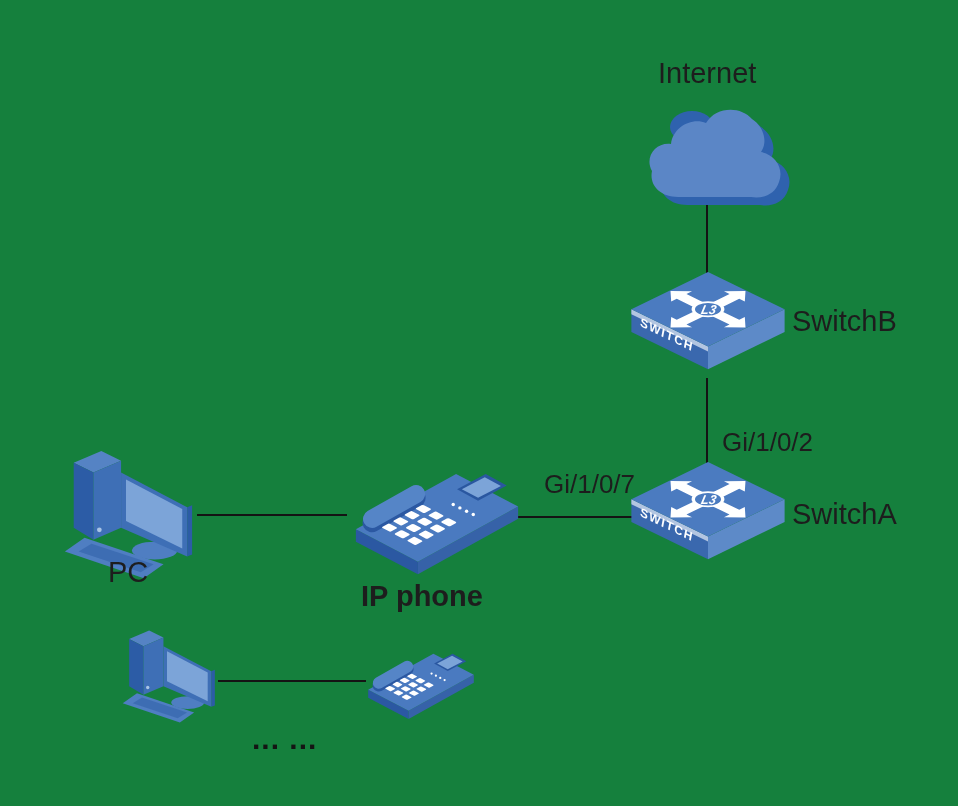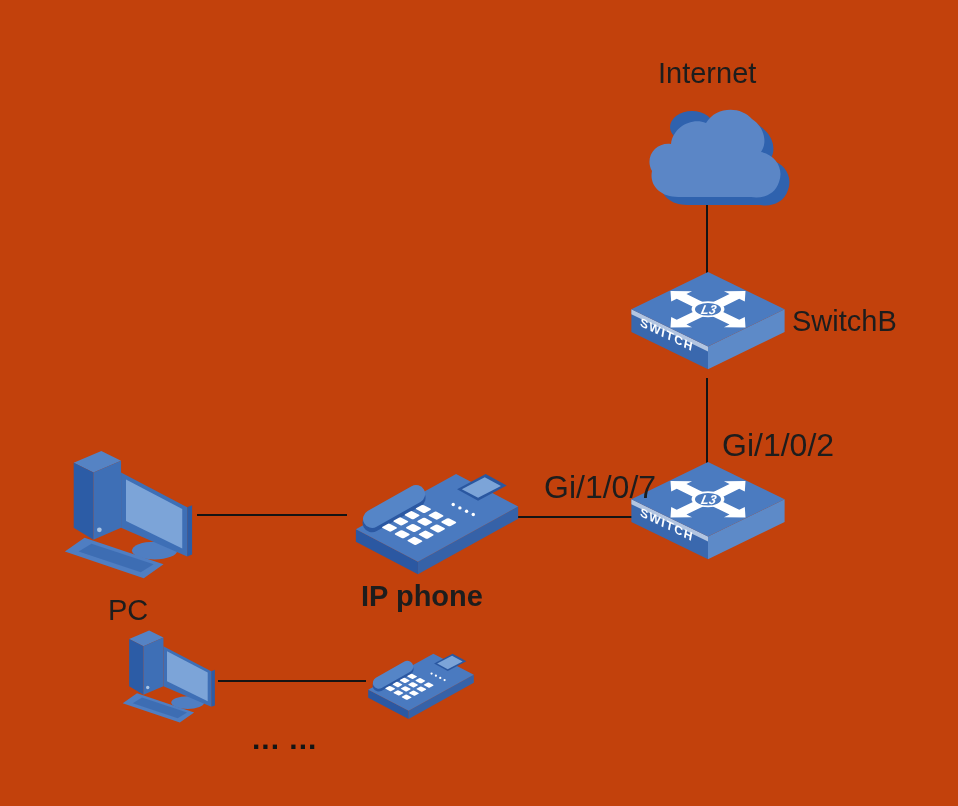--- a/index.html
+++ b/index.html
@@ -4,32 +4,32 @@
 <style>
   html,body{margin:0;padding:0;}
   body{
     font-family:"Liberation Sans",sans-serif;
     background:#e9e9e9;
   }
   #canvas{
     position:relative;
     width:958px;
     height:806px;
-    background:#c2410c;
+    background:#15803d;
     overflow:hidden;
   }
   .label{
     position:absolute;
     font-size:29px;
     color:#1d1d1d;
     white-space:nowrap;
     line-height:1.1;
   }
   .port-label{
-    font-size:32px;
+    font-size:26px;
   }
   .ellipsis{
     font-size:30px;
     font-weight:700;
     letter-spacing:1px;
     color:#141414;
   }
   .line{
     position:absolute;
     background:#141414;
@@ -128,32 +128,33 @@
   <svg class="icon" style="left:628px; top:270px;" width="160" height="110">
       <use href="#sym-switch"></use>
     </svg>
   <div class="label" style="left:792px; top:306px;">SwitchB</div>
 
   <div class="label port-label" style="left:722px; top:428px;">Gi/1/0/2</div>
 
   <svg class="icon" style="left:628px; top:460px;" width="160" height="110">
       <use href="#sym-switch"></use>
     </svg>
+  <div class="label" style="left:792px; top:499px;">SwitchA</div>
 
   <div class="label port-label" style="left:544px; top:470px;">Gi/1/0/7</div>
 
   <svg class="icon" style="left:342px; top:453px;" width="190" height="126">
       <use href="#sym-phone"></use>
     </svg>
   <div class="label" style="left:361px; top:581px;font-weight:bold;">IP phone</div>
 
   <svg class="icon" style="left:52px; top:448px;" width="148" height="140">
       <use href="#sym-pc"></use>
     </svg>
-  <div class="label" style="left:108px; top:595px;">PC</div>
+  <div class="label" style="left:108px; top:557px;">PC</div>
 
   <svg class="icon" style="left:112px; top:629px;" width="110" height="100">
       <use href="#sym-pc"></use>
     </svg>
   <svg class="icon" style="left:362px; top:639px;" width="118" height="84">
       <use href="#sym-phone"></use>
     </svg>
 
   <div class="label ellipsis" style="left:252px; top:722px;">... ...</div>
 

